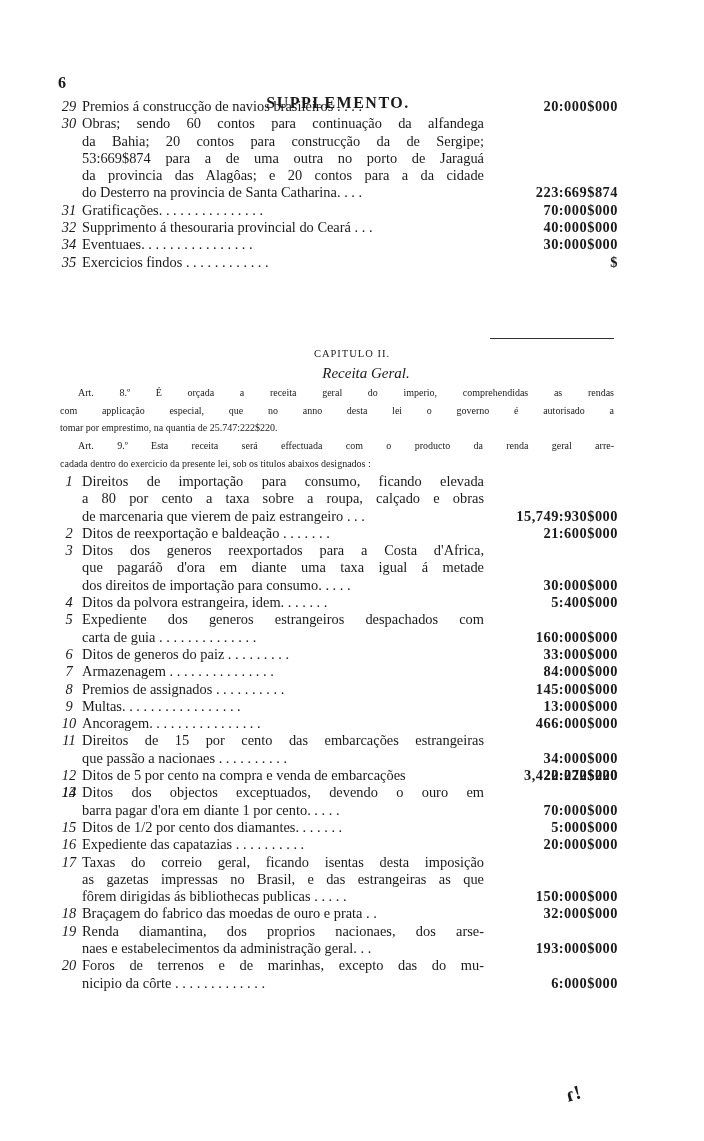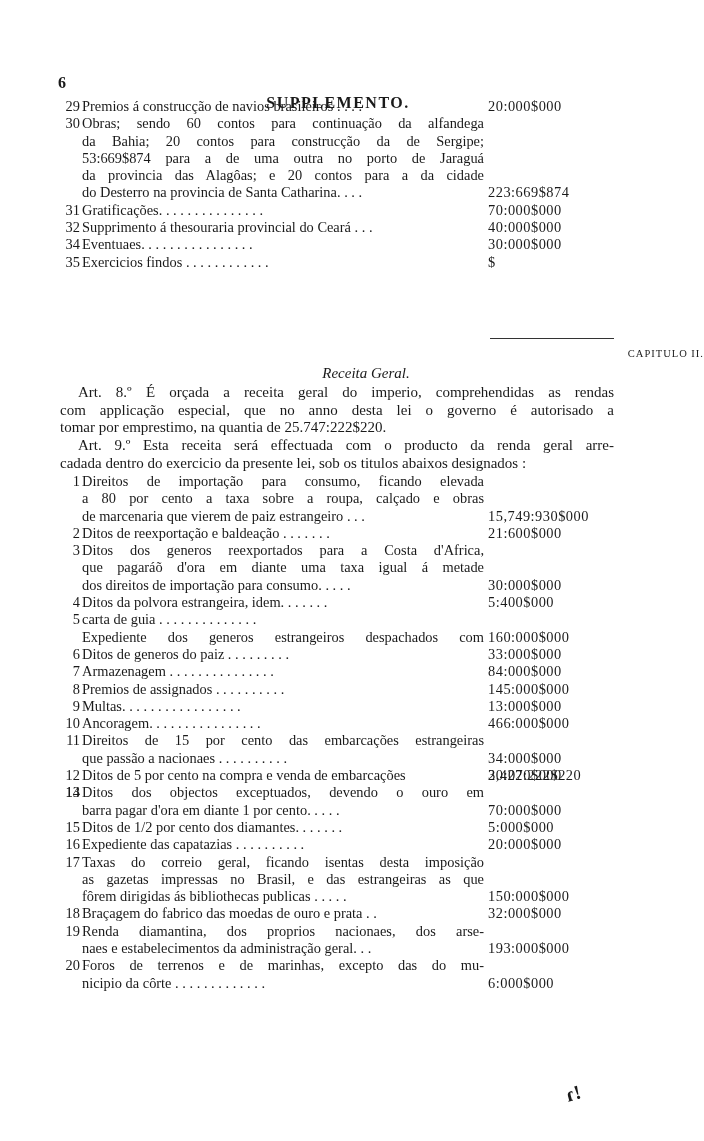--- a/index.html
+++ b/index.html
@@ -7,29 +7,29 @@
     width: 704px; height: 1141px; position: relative; overflow: hidden;
     font-family: "Liberation Serif", "DejaVu Serif", serif;
     color: #1a1a1a;
   }
   .page { position: absolute; left: 0; top: 0; width: 704px; height: 1141px; }
   .header { position: absolute; top: 74px; left: 58px; width: 560px; height: 22px; }
   .page-num { position: absolute; left: 0; top: 0; font-weight: bold; font-size: 16px; }
   .running-title { position: absolute; left: 0; right: 0; text-align: center; font-weight: bold; font-size: 16px; letter-spacing: 1.5px; margin-top: 20px; }
   .list { position: absolute; left: 58px; width: 560px; }
   .row { position: relative; font-size: 14.4px; line-height: 17.3px; }
-  .num { position: absolute; left: 0; top: 0; width: 22px; text-align: right; }
+  .num { position: absolute; left: 0; top: 0; width: 22px; text-align: center; font-style: italic; }
   .desc { margin-left: 24px; width: 402px; }
   .desc-line { white-space: nowrap; display: block; text-align: justify; text-align-last: justify; height: 17.3px; }
   .desc-line.last { text-align-last: left; }
-  .amt { position: absolute; right: 0; bottom: 0; width: 130px; white-space: nowrap; letter-spacing: 0.5px; }
+  .amt { position: absolute; right: 0; bottom: 0; width: 130px; text-align: right; white-space: nowrap; letter-spacing: 0.5px; font-weight: bold; }
   .rule { position: absolute; left: 490px; top: 338px; width: 124px; border-top: 1.3px solid #333; }
-  .chap { position: absolute; top: 348px; left: 0; width: 704px; text-align: right; font-size: 10.5px; letter-spacing: 1px; }
+  .chap { position: absolute; top: 348px; left: 0; width: 704px; text-align: center; font-size: 10.5px; letter-spacing: 1px; }
   .subtitle { position: absolute; top: 365px; left: 0; width: 700px; text-align: center; font-style: italic; font-size: 15px; padding-left: 16px; }
-  .para { position: absolute; left: 60px; width: 554px; font-size: 15px; line-height: 17.6px; }
+  .para { position: absolute; left: 60px; width: 554px; font-size: 10px; line-height: 17.6px; }
   .para .pline { display: block; white-space: nowrap; text-align: justify; text-align-last: justify; }
   .para .pline.last { text-align-last: left; }
   .mark { position: absolute; font-size: 20px; font-weight: bold; transform: rotate(-15deg); }
 </style>
 </head>
 <body>
 
 <div class="page">
 
   <div class="header">
@@ -130,22 +130,22 @@
       <div class="row">
         <span class="num">4</span>
         <div class="desc">
           <span class="desc-line last">Ditos da polvora estrangeira, idem. . . . . . .</span>
         </div>
         <span class="amt">5:400$000</span>
       </div>
       <div class="row">
         <span class="num">5</span>
         <div class="desc">
+          <span class="desc-line">Expediente dos generos estrangeiros despachados com</span>
           <span class="desc-line last">carta de guia . . . . . . . . . . . . . .</span>
-          <span class="desc-line">Expediente dos generos estrangeiros despachados com</span>
         </div>
         <span class="amt">160:000$000</span>
       </div>
       <div class="row">
         <span class="num">6</span>
         <div class="desc">
           <span class="desc-line last">Ditos de generos do paiz . . . . . . . . .</span>
         </div>
         <span class="amt">33:000$000</span>
       </div>

